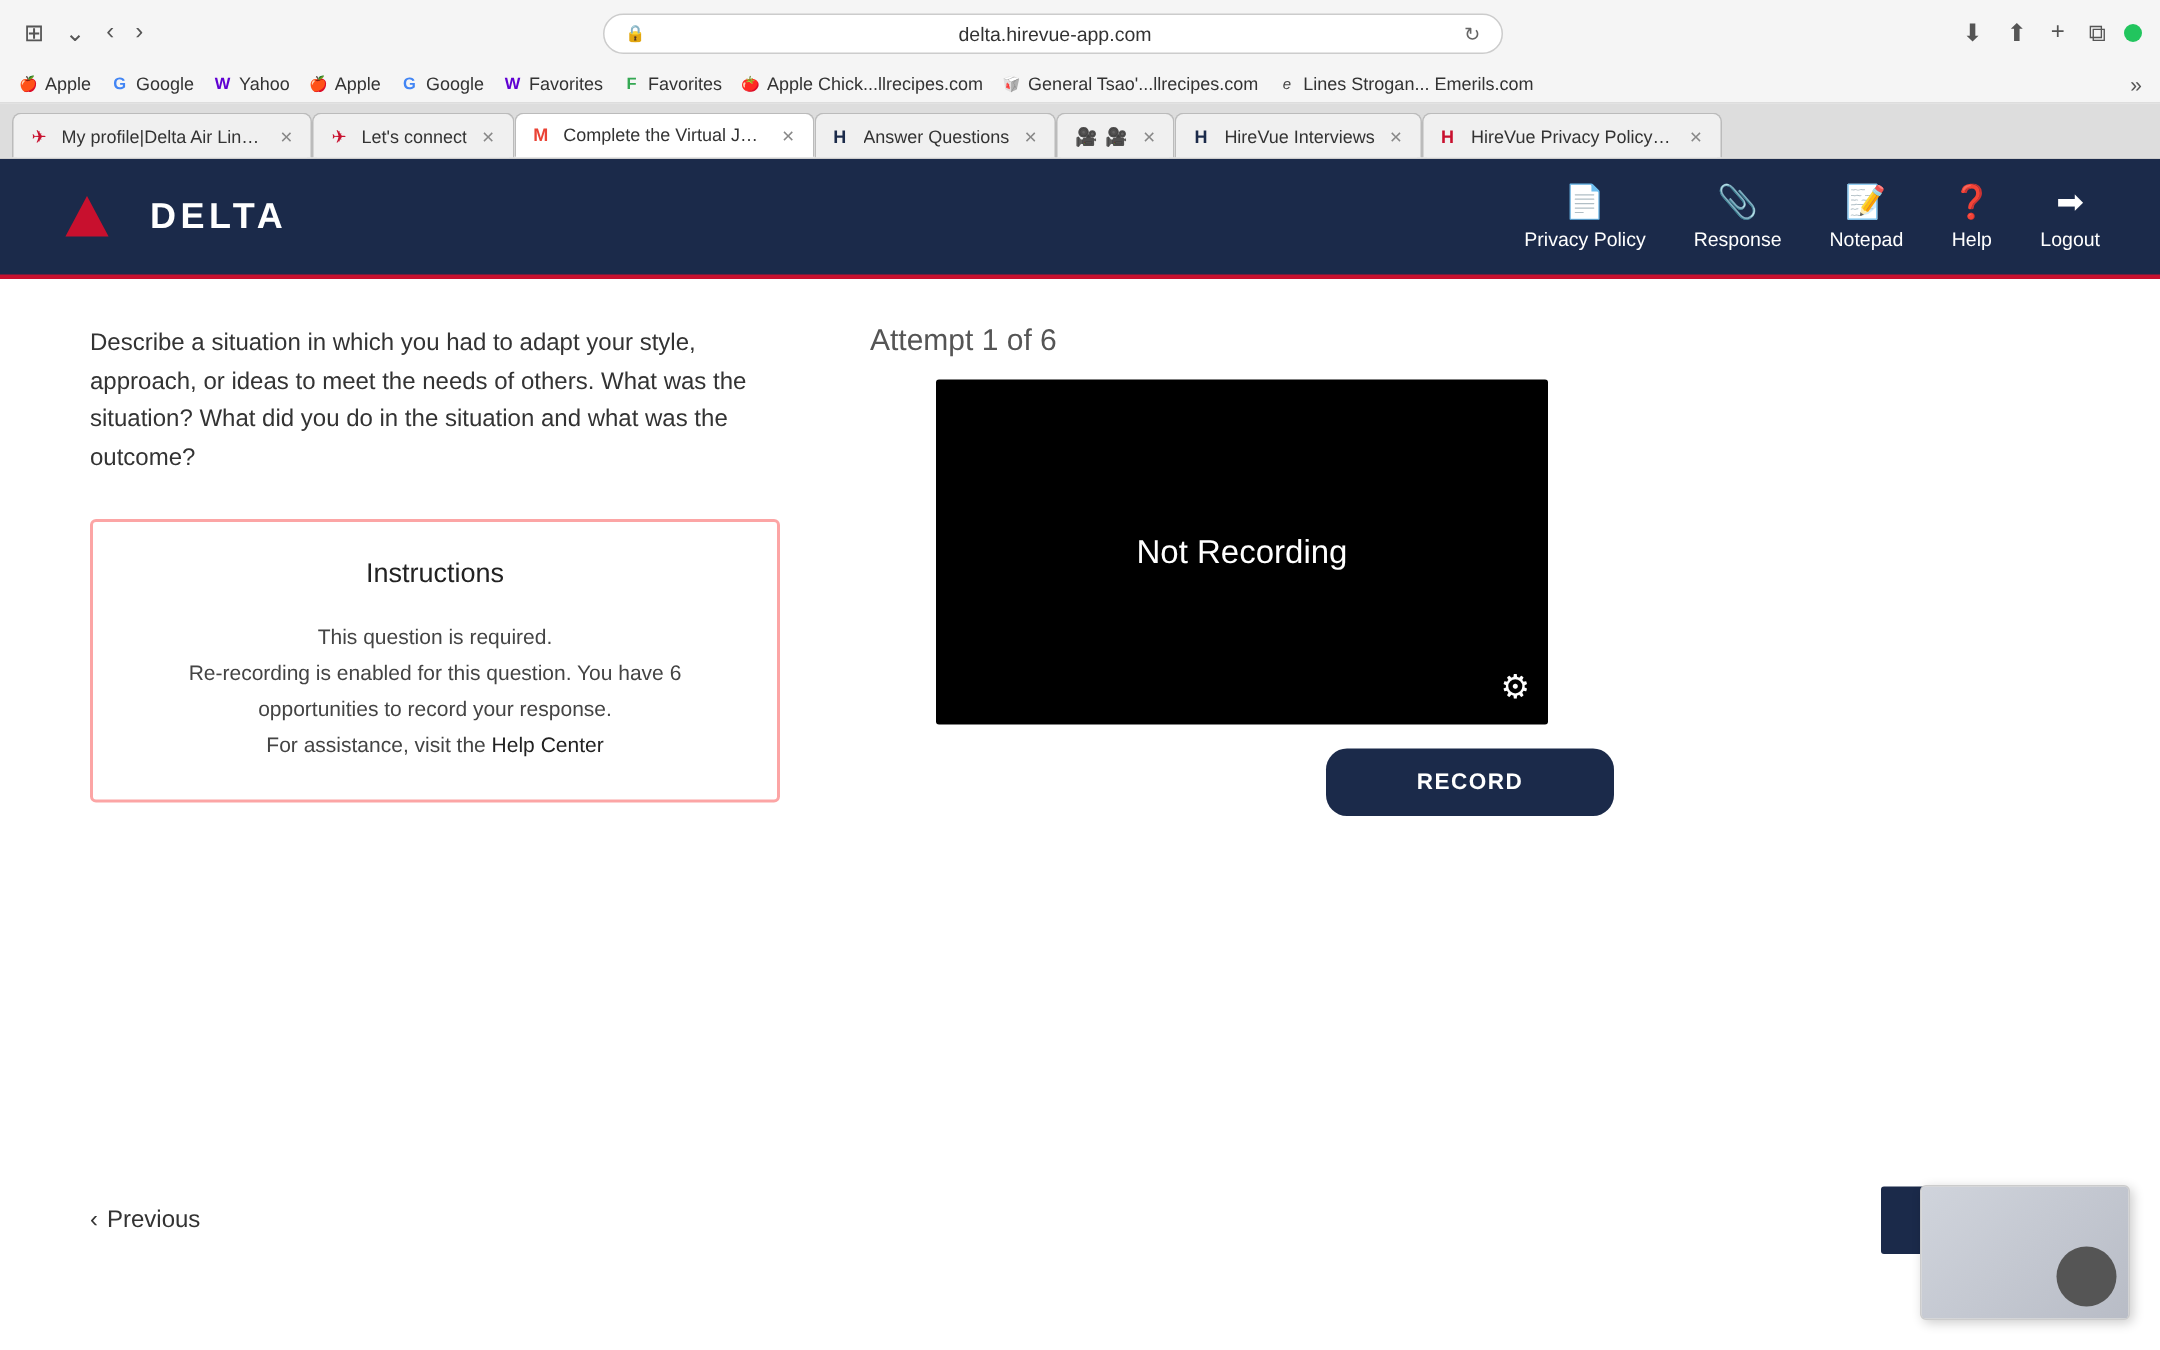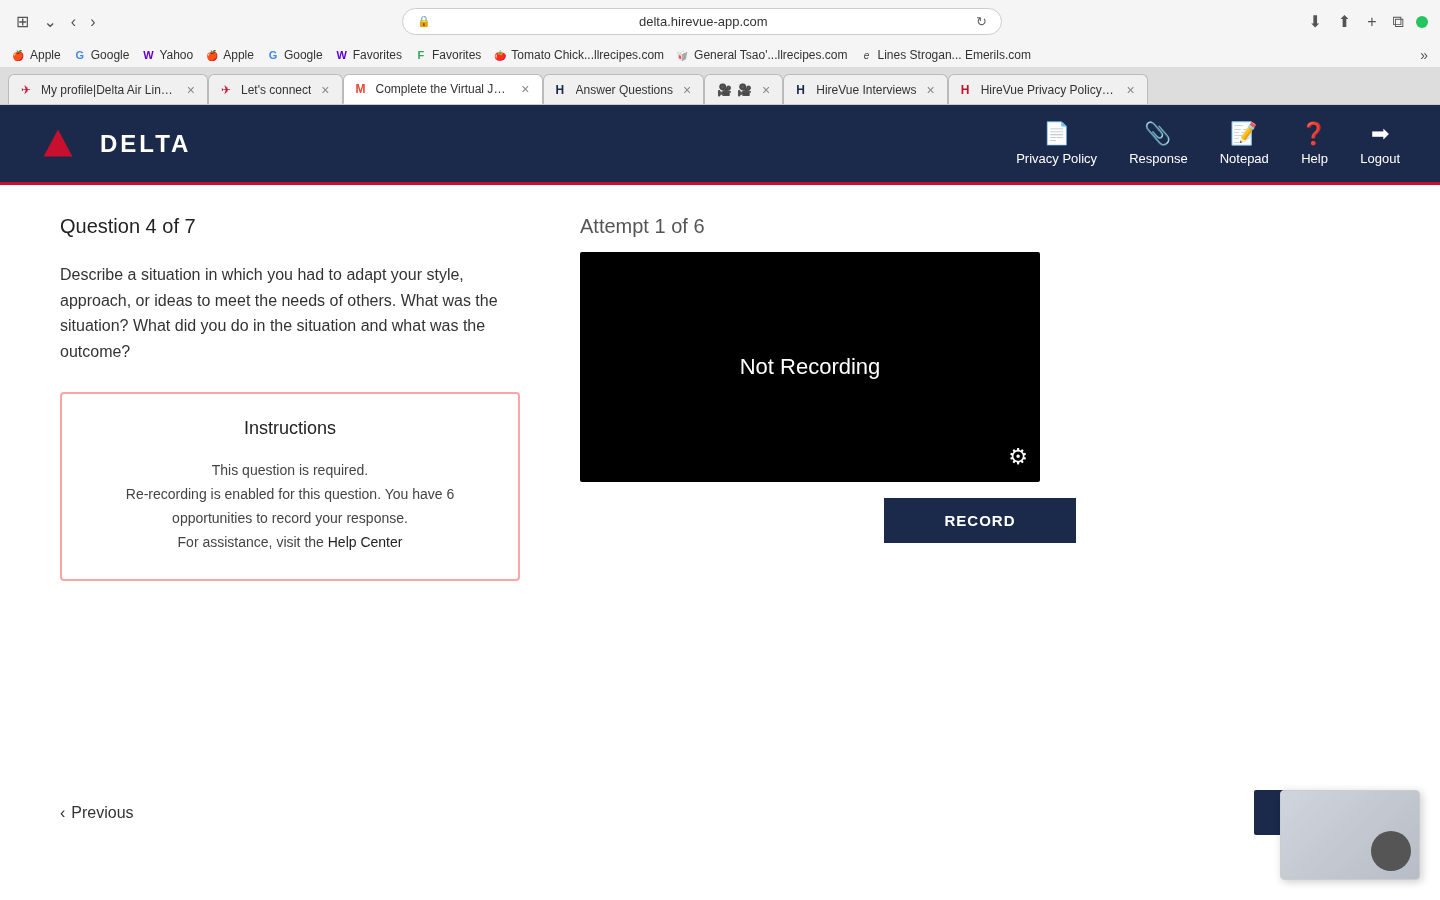--- a/index.html
+++ b/index.html
@@ -48,26 +48,26 @@
 
     .instructions-box { border: 2px solid #fca5a5; border-radius: 4px; padding: 24px 28px; text-align: center; }
     .instructions-title { font-size: 18px; font-weight: 500; color: #222; margin-bottom: 20px; }
     .instructions-body { font-size: 14px; color: #444; line-height: 1.7; }
     .instructions-body .help-link { font-weight: normal; color: #222; cursor: pointer; }
 
     .attempt-label { font-size: 20px; color: #555; margin-bottom: 14px; }
     .response-time { display: flex; align-items: center; gap: 12px; font-size: 16px; color: #555; margin-bottom: 16px; }
     .timer-value { font-size: 26px; font-weight: bold; color: #222; }
 
-    .video-container { background: #000; width: 460px; height: 230px; position: relative; display: flex; align-items: center; justify-content: center; border-radius: 2px; }
+    .video-container { background: #000; width: 408px; height: 230px; position: relative; display: flex; align-items: center; justify-content: center; border-radius: 2px; margin-left: 44px; }
     .not-recording-text { color: #fff; font-size: 22px; font-weight: 500; }
     .settings-icon { position: absolute; bottom: 12px; right: 12px; color: #fff; font-size: 22px; cursor: pointer; }
 
     .record-btn-container { display: flex; justify-content: center; margin-top: 16px; }
-    .record-btn { background: #1b2a4a; color: #fff; border: none; padding: 14px 60px; font-size: 15px; font-weight: bold; letter-spacing: 1px; cursor: pointer; border-radius: 0; }
+    .record-btn { background: #1b2a4a; color: #fff; border: none; padding: 14px 60px; font-size: 15px; font-weight: bold; letter-spacing: 1px; cursor: pointer; border-radius: 14px; }
 
     
     .bottom-nav { position: absolute; bottom: 0; left: 0; right: 0; display: flex; justify-content: space-between; align-items: center; padding: 20px 60px; }
     .prev-btn { background: none; border: none; color: #333; font-size: 16px; cursor: pointer; display: flex; align-items: center; gap: 6px; }
     .next-btn { background: #1b2a4a; color: #fff; border: none; padding: 14px 36px; font-size: 15px; font-weight: bold; letter-spacing: 0.5px; cursor: pointer; border-radius: 2px; display: flex; align-items: center; gap: 6px; }
 
     
     .thumbnail-preview { position: fixed; bottom: 20px; right: 20px; width: 140px; height: 90px; border: 1px solid #ccc; border-radius: 4px; background: #e8e8e8; overflow: hidden; box-shadow: 2px 2px 8px rgba(0,0,0,0.2); }
     .thumbnail-inner { width: 100%; height: 100%; background: linear-gradient(135deg, #d0d4dc 0%, #b8bcc6 100%); display: flex; align-items: flex-end; justify-content: flex-end; }
     .thumbnail-video { width: 40px; height: 40px; background: #555; border-radius: 50%; margin: 8px; }
@@ -125,21 +125,21 @@
     <div class="bookmark-item">
       <span class="bookmark-favicon" style="color:#6001d2;font-weight:bold;font-size:11px;">W</span>
       <span>Favorites</span>
     </div>
     <div class="bookmark-item">
       <span class="bookmark-favicon" style="color:#34a853;font-weight:bold;font-size:11px;">F</span>
       <span>Favorites</span>
     </div>
     <div class="bookmark-item">
       <span class="bookmark-favicon">🍅</span>
-      <span>Tomato Chick...llrecipes.com</span>
+      <span>Apple Chick...llrecipes.com</span>
     </div>
     <div class="bookmark-item">
       <span class="bookmark-favicon">🥡</span>
       <span>General Tsao'...llrecipes.com</span>
     </div>
     <div class="bookmark-item">
       <span class="bookmark-favicon" style="font-style:italic;color:#444;">e</span>
       <span>Lines Strogan... Emerils.com</span>
     </div>
     <span class="bookmarks-more">»</span>
@@ -211,21 +211,20 @@
     <a class="header-nav-item">
       <span class="header-nav-icon">➡</span>
       <span>Logout</span>
     </a>
   </div>
 </div>
 
 <div class="main-content">
 
   <div class="left-panel">
-    <div class="question-number">Question 4 of 7</div>
     <div class="question-text">Describe a situation in which you had to adapt your style, approach, or ideas to meet the needs of others. What was the situation? What did you do in the situation and what was the outcome?</div>
 
     <div class="instructions-box">
       <div class="instructions-title">Instructions</div>
       <div class="instructions-body">
         <span>This question is required.<br>Re-recording is enabled for this question. You have 6 opportunities to record your response.<br>For assistance, visit the <strong class="help-link">Help Center</strong></span>
       </div>
     </div>
   </div>
 

